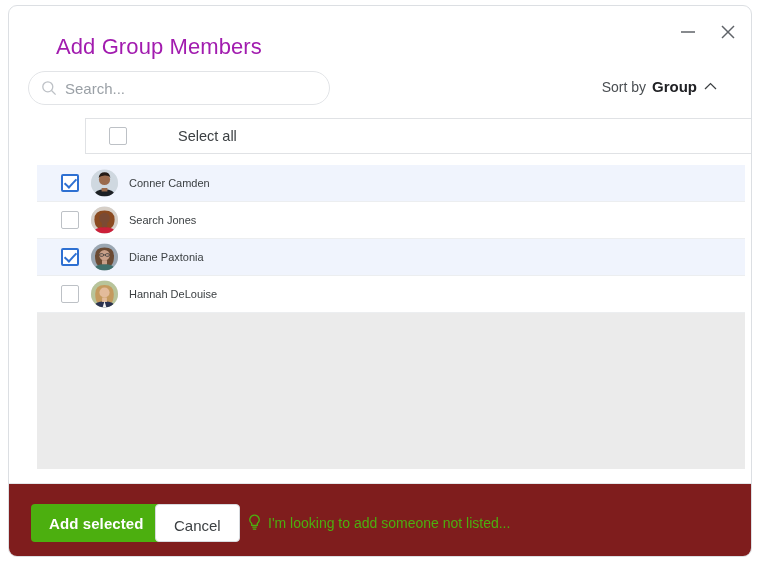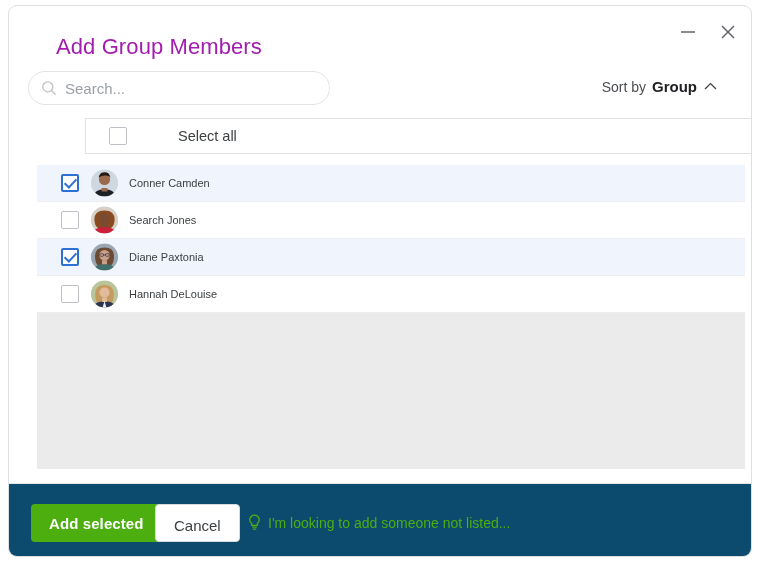--- a/index.html
+++ b/index.html
@@ -230,21 +230,21 @@
     width: 100%;
     height: 1px;
     background: #e4e6e9;
   }
   .footer {
     position: absolute;
     left: 0;
     top: 478px;
     width: 100%;
     height: 74px;
-    background: #0c4a6e;
+    background: #7f1d1d;
   }
   .btn-primary {
     position: absolute;
     left: 22px;
     top: 20px;
     height: 38px;
     padding: 0 18px;
     background: #4caf0f;
     color: #ffffff;
     border: 0;

